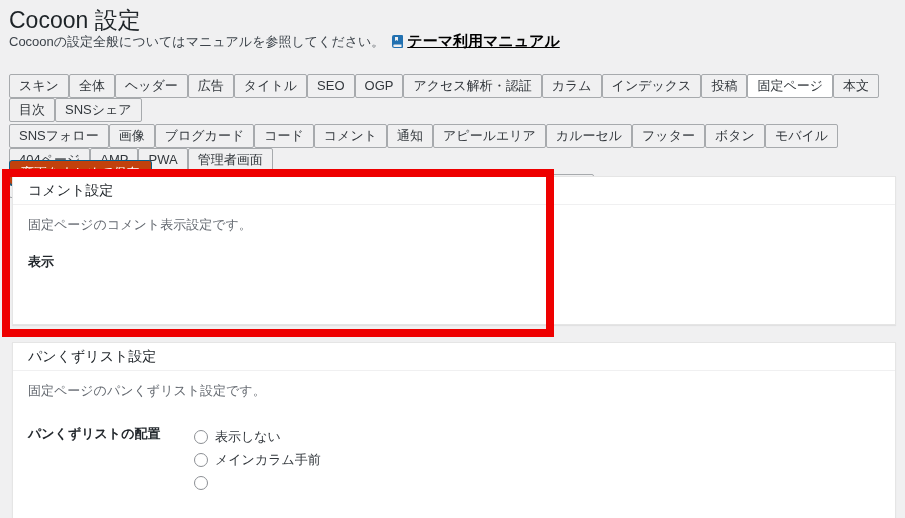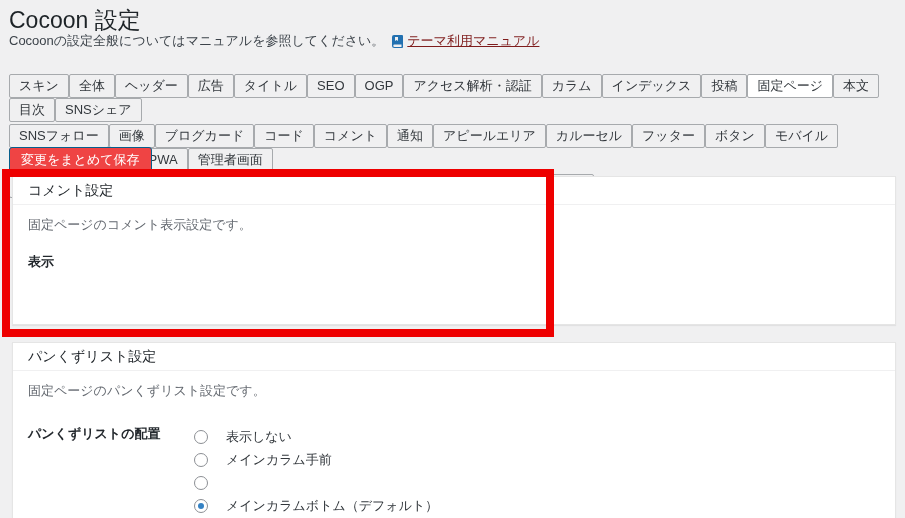--- a/index.html
+++ b/index.html
@@ -15,42 +15,42 @@
     position: absolute; left: 9px; top: 6px;
     font-size: 23px; font-weight: 400; color: #1d2327; line-height: 1.3;
   }
   .page-desc {
     position: absolute; left: 9px; top: 32px;
     font-size: 13px; color: #3c434a;
     display: flex; align-items: center; gap: 3px;
   }
   .book-icon { display: inline-flex; margin-left: 4px; }
   .manual-link {
-    color: #7f1d1d; text-decoration: underline; cursor: pointer; font-size: 13px;
+    color: #000000; text-decoration: underline; cursor: pointer; font-size: 15px; font-weight: bold;
   }
 
   .tabs { position: absolute; left: 9px; top: 74px; width: 892px; }
   .tab-row { display: flex; flex-wrap: wrap; margin-bottom: 2px; }
   .tab {
     display: inline-block;
     border: 1px solid #a7aaad;
     background: #f0f0f1;
     color: #32373c;
     font-size: 13px; line-height: 16px;
     padding: 3px 9px;
     border-radius: 2px;
     cursor: pointer;
     white-space: nowrap;
   }
   .tab.active { background: #ffffff; }
 
   .save-btn {
-    position: absolute; left: 9px; top: 147px;
+    position: absolute; left: 9px; top: 160px;
     height: 26px; padding: 0 11px;
-    background: #ef4444; border: 1px solid #065f8c; border-radius: 3px;
+    background: #c2410c; border: 1px solid #065f8c; border-radius: 3px;
     box-shadow: inset 0 -1px 0 #065f8c;
     color: #ffffff; font-size: 13px;
     font-family: "Liberation Sans", "DejaVu Sans", sans-serif;
     cursor: pointer;
   }
 
   .card {
     position: absolute; left: 12px; width: 884px;
     background: #ffffff;
     border: 1px solid #e5e5e5;
@@ -86,21 +86,21 @@
     color: #3582c4; font-size: 14px; font-weight: bold;
   }
   .help-row { margin-top: 5px; display: flex; align-items: center; gap: 4px; color: #646970; line-height: 18px; }
   .info-icon {
     display: inline-block; width: 13px; height: 13px; flex: none;
     border-radius: 50%; background: #32373c; color: #ffffff;
     font-family: "Liberation Serif", serif; font-style: italic; font-weight: bold;
     font-size: 10px; line-height: 13px; text-align: center;
   }
 
-  .radio-row { display: flex; align-items: center; gap: 18px; height: 23px; cursor: pointer; }
+  .radio-row { display: flex; align-items: center; gap: 7px; height: 23px; cursor: pointer; }
   .radio {
     display: inline-block; width: 14px; height: 14px; flex: none;
     border: 1px solid #8c8f94; border-radius: 50%; background: #ffffff; cursor: pointer;
   }
   .radio.selected::after {
     content: ""; display: block; width: 6px; height: 6px; border-radius: 50%;
     background: #3582c4; margin: 3px;
   }
   .radio-label { font-size: 13px; color: #32373c; }
 
@@ -196,24 +196,20 @@
               <span class="radio"></span>
               <span class="radio-label">表示しない</span>
             </div>
             <div class="radio-row">
               <span class="radio"></span>
               <span class="radio-label">メインカラム手前</span>
             </div>
             <div class="radio-row">
               <span class="radio"></span>
             </div>
-            <div class="radio-row">
-              <span class="radio selected"></span>
-              <span class="radio-label">メインカラムボトム（デフォルト）</span>
-            </div>
             <div class="radio-row"></div>
           </div>
       </div>
     </div>
   </section>
 
   <div class="red-highlight"></div>
 
 </div>
 

